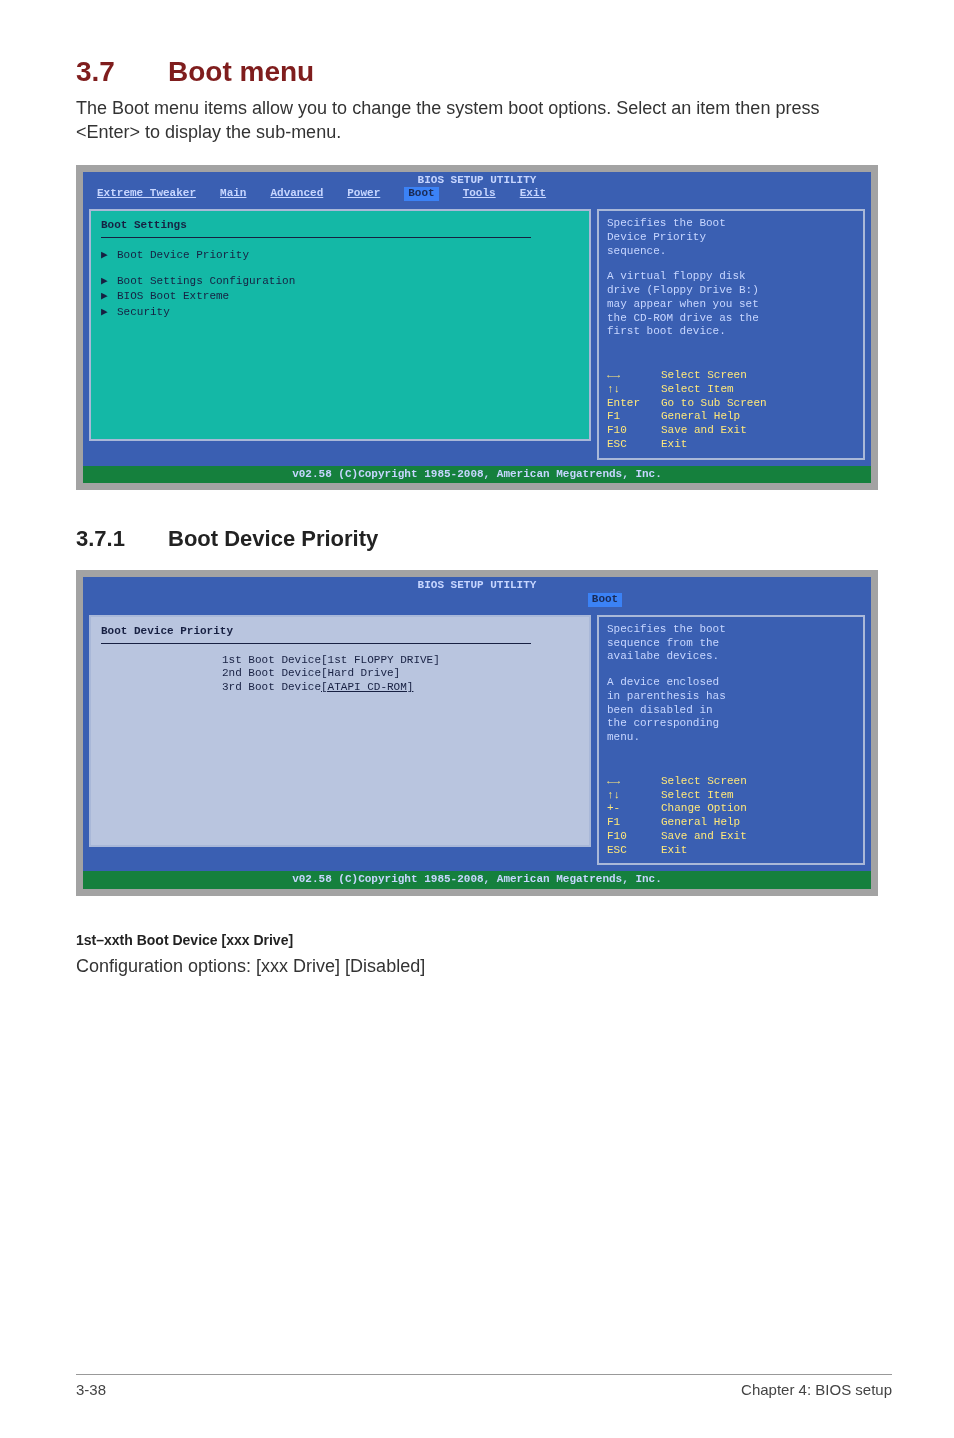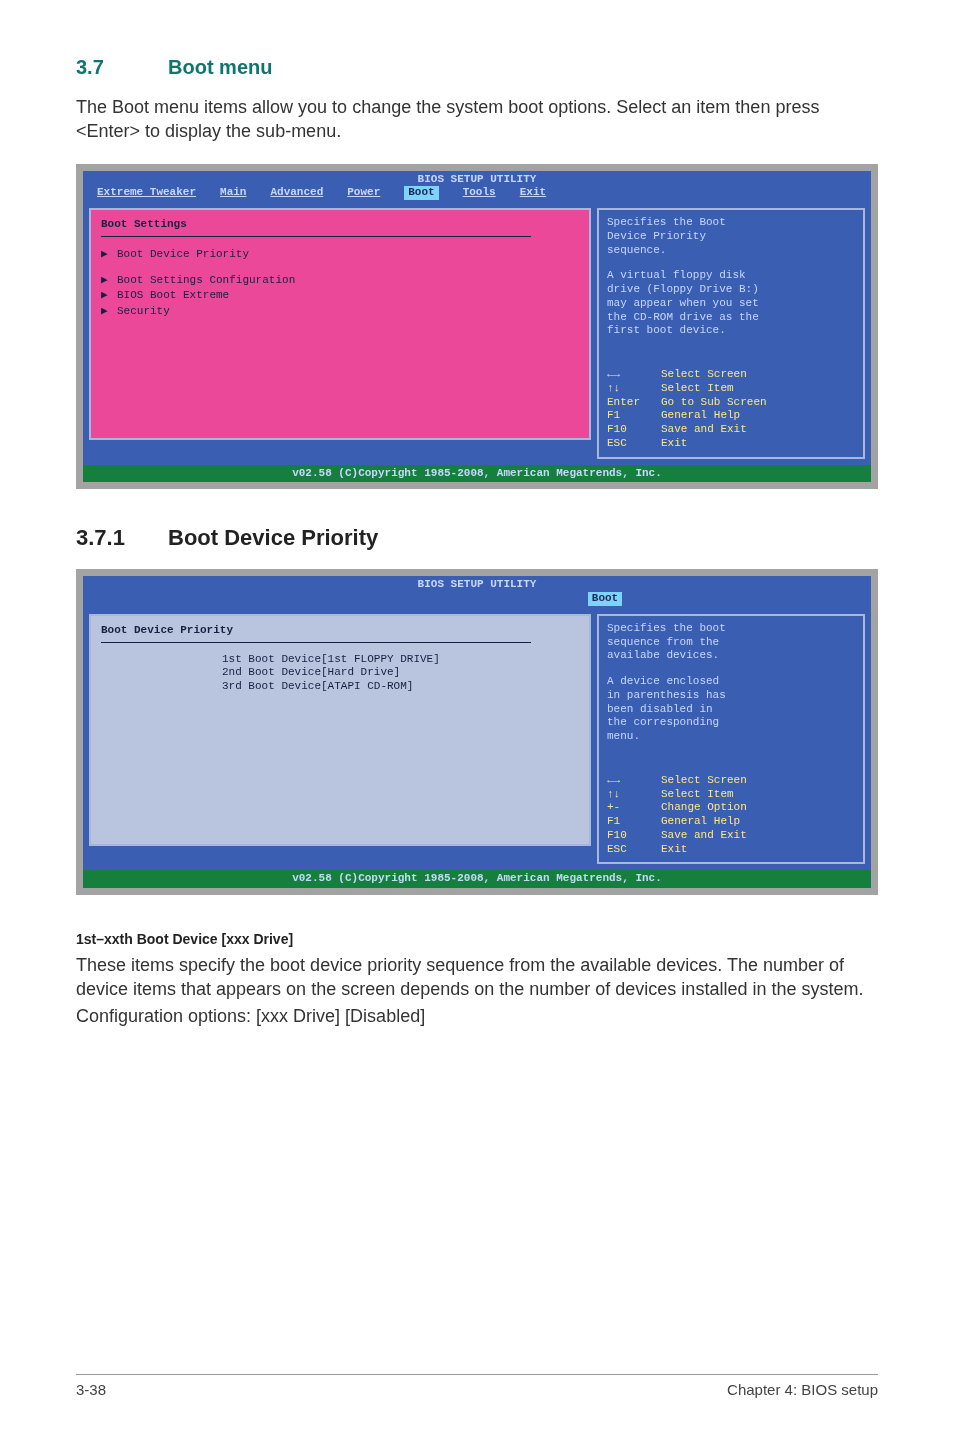--- a/index.html
+++ b/index.html
@@ -1,48 +1,48 @@
 <!DOCTYPE html>
 <html><head>
 <meta charset="utf-8">
 <style>
   * { box-sizing: border-box; margin: 0; padding: 0; }
   html, body { width: 954px; height: 1438px; background: #fff; font-family: Arial, Helvetica, sans-serif; color: #333; }
   .page { padding: 56px 76px 20px 76px; position: relative; height: 100%; }
-  h1.section-title { font-size: 20px; font-weight: bold; color: #0f766e; margin-bottom: 16px; }
+  h1.section-title { font-size: 28px; font-weight: bold; color: #7f1d1d; margin-bottom: 8px; }
   h1.section-title .num { display:inline-block; width: 92px; }
   p.intro { font-size: 18px; color: #333; line-height: 1.35; margin-bottom: 20px; }
   .bios-box { width: 100%; border: 7px solid #a3a3a3; background: #3a5fb2; font-family: "Courier New", monospace; font-size: 11px; color: #fff; line-height: 1.25; margin-bottom: 36px; }
   .bios-title-row { text-align: center; color: #c7d6ff; font-weight: bold; padding-top: 2px; }
   .bios-menu-row { display: flex; padding: 0 14px 2px 14px; }
   .bios-menu-row span { margin-right: 24px; color: #c7d6ff; font-weight: bold; text-decoration: underline; }
-  .bios-menu-row span.active { background: #7dd3fc; color: #1a2a55; padding: 0 4px; text-decoration: none; }
+  .bios-menu-row span.active { background: #3b82f6; color: #1a2a55; padding: 0 4px; text-decoration: none; }
   .bios-body { display: flex; }
   .bios-left { flex: 1; padding: 6px 6px 6px 6px; }
-  .bios-left-inner { border: 2px solid #a9b8d8; padding: 8px 10px 54px 10px; min-height: 232px; background: #ec4899; }
+  .bios-left-inner { border: 2px solid #a9b8d8; padding: 8px 10px 54px 10px; min-height: 232px; background: #14b8a6; }
   .bios-heading { color: #172042; font-weight: bold; margin-bottom: 4px; }
   .bios-hr { border: none; border-top: 1px solid #172042; margin-bottom: 10px; width: 90%; }
   .bios-item { color: #172042; padding: 1px 0; }
   .bios-item .arrow { display:inline-block; width: 16px; color:#172042; }
   .bios-kv { display:flex;text-align:right; }
   .bios-kv .k { width: 220px; color:#c7d6ff; }
   .bios-kv .v { color:#c7d6ff; }
   .bios-right { width: 274px; padding: 6px 6px 6px 0; }
   .bios-right-inner { border: 2px solid #a9b8d8; min-height: 248px; padding: 6px 8px; color:#c7d6ff; }
   .help-text { color:#c7d6ff; }
   .yellow { color: #ffe87a; }
   .keys { margin-top: 30px; }
   .keys .row { display:flex; }
   .keys .ic { width: 54px; }
   .bios-footer { text-align:center; background:#15803d; color:#c7d6ff; padding: 2px 0; font-weight:bold; }
   h2.subsection { font-size: 22px; font-weight: bold; color: #222; margin: 6px 0 18px 0; }
   h2.subsection .num { display:inline-block; width: 92px; }
   h3.para-head { font-size: 14px; font-weight: bold; color: #222; margin: 8px 0 6px 0; }
   p.body { font-size: 18px; color: #333; line-height: 1.35; margin-bottom: 2px; }
-  .page-footer { position: absolute; bottom: 40px; left: 76px; right: 76px; border-top: 1px solid #999; padding-top: 6px; display:flex; justify-content: space-between; font-size: 15px; color:#444; }
+  .page-footer { position: absolute; bottom: 40px; left: 76px; right: 62px; border-top: 1px solid #999; padding-top: 6px; display:flex; justify-content: space-between; font-size: 15px; color:#444; }
 </style>
 </head>
 <body>
 
 <div class="page">
 
   <h1 class="section-title">
     <span class="num">3.7</span><span>Boot menu</span>
   </h1>
 
@@ -131,21 +131,21 @@
           <div class="bios-kv">
             <span class="k" style="color:#172042;">1st Boot Device</span>
             <span class="v" style="color:#172042;">[1st FLOPPY DRIVE]</span>
           </div>
           <div class="bios-kv">
             <span class="k" style="color:#172042;">2nd Boot Device</span>
             <span class="v" style="color:#172042;">[Hard Drive]</span>
           </div>
           <div class="bios-kv">
             <span class="k" style="color:#172042;">3rd Boot Device</span>
-            <span class="v" style="color:#172042;">[ATAPI CD-ROM]</span>
+            <span class="v" style="color:#172042;text-decoration:underline;">[ATAPI CD-ROM]</span>
           </div>
         </div>
       </div>
       <div class="bios-right">
         <div class="bios-right-inner">
           <div class="help-text">Specifies the boot</div>
           <div class="help-text">sequence from the</div>
           <div class="help-text">availabe devices.</div>
           <div style="height:12px"></div>
           <div class="help-text">A device enclosed</div>
@@ -179,21 +179,20 @@
                 <span class="yellow">Exit</span>
               </div>
           </div>
         </div>
       </div>
     </div>
     <div class="bios-footer">v02.58 (C)Copyright 1985-2008, American Megatrends, Inc.</div>
   </div>
 
   <h3 class="para-head">1st–xxth Boot Device [xxx Drive]</h3>
-  <p class="body">These items specify the boot device priority sequence from the available devices. The number of device items that appears on the screen depends on the number of devices installed in the system.</p>
   <p class="body">Configuration options: [xxx Drive] [Disabled]</p>
 
   <div class="page-footer">
     <span>3-38</span>
     <span>Chapter 4: BIOS setup</span>
   </div>
 
 </div>
 
 </body></html>

